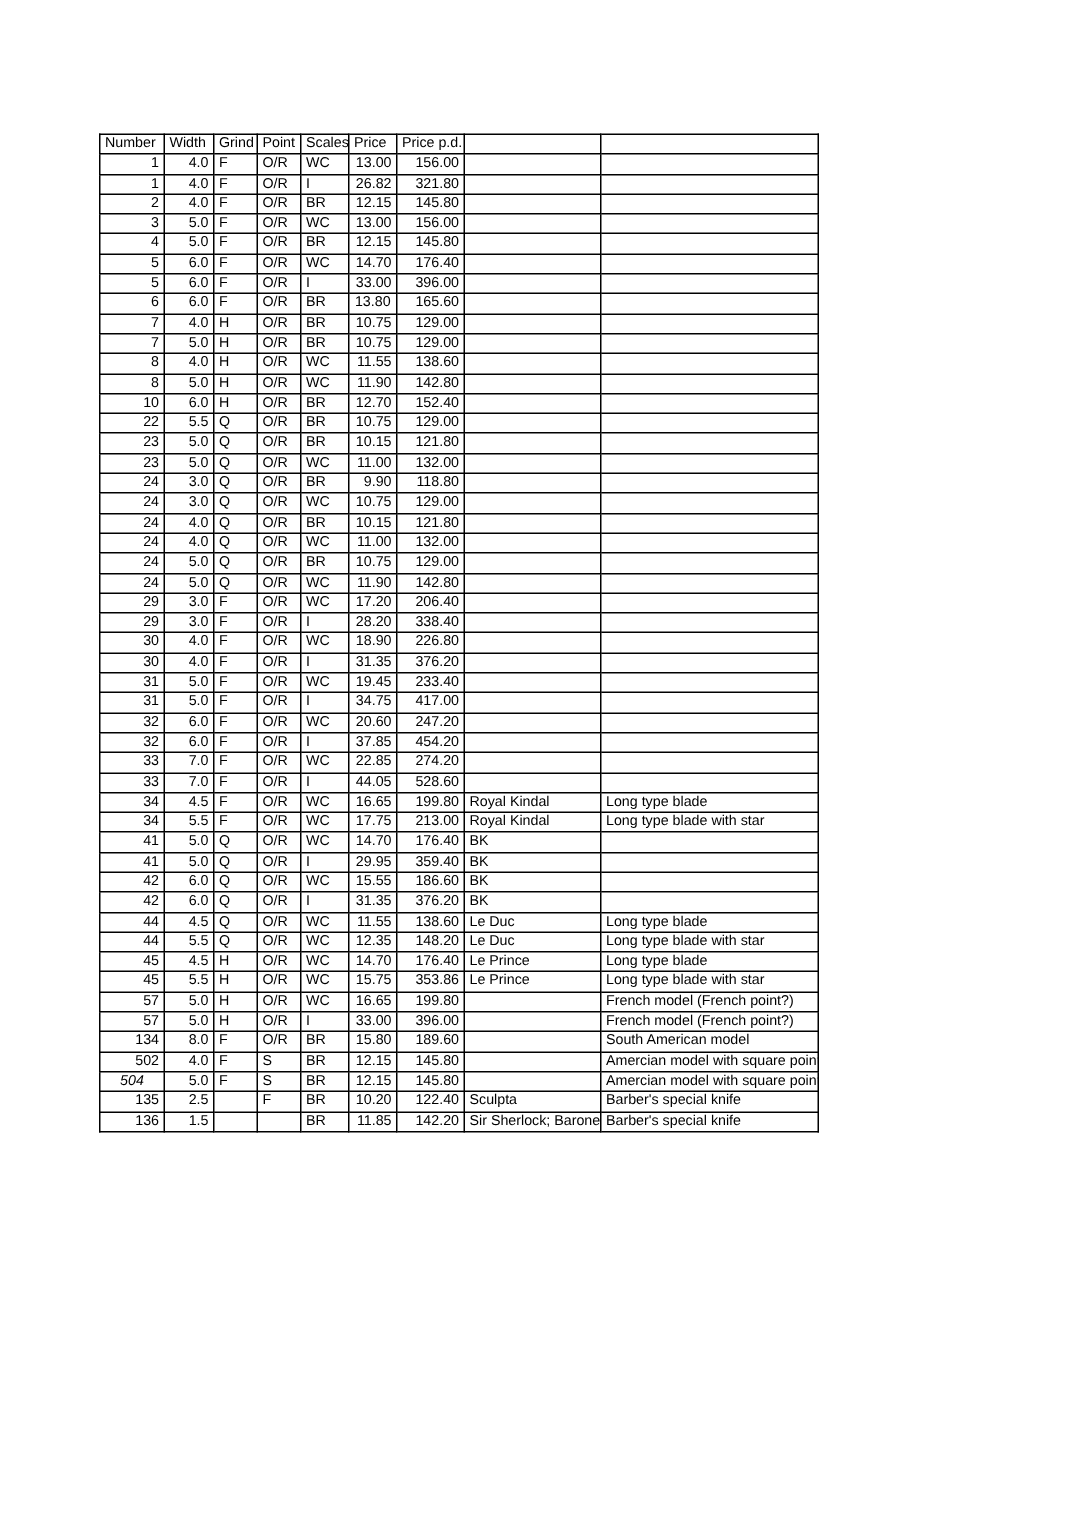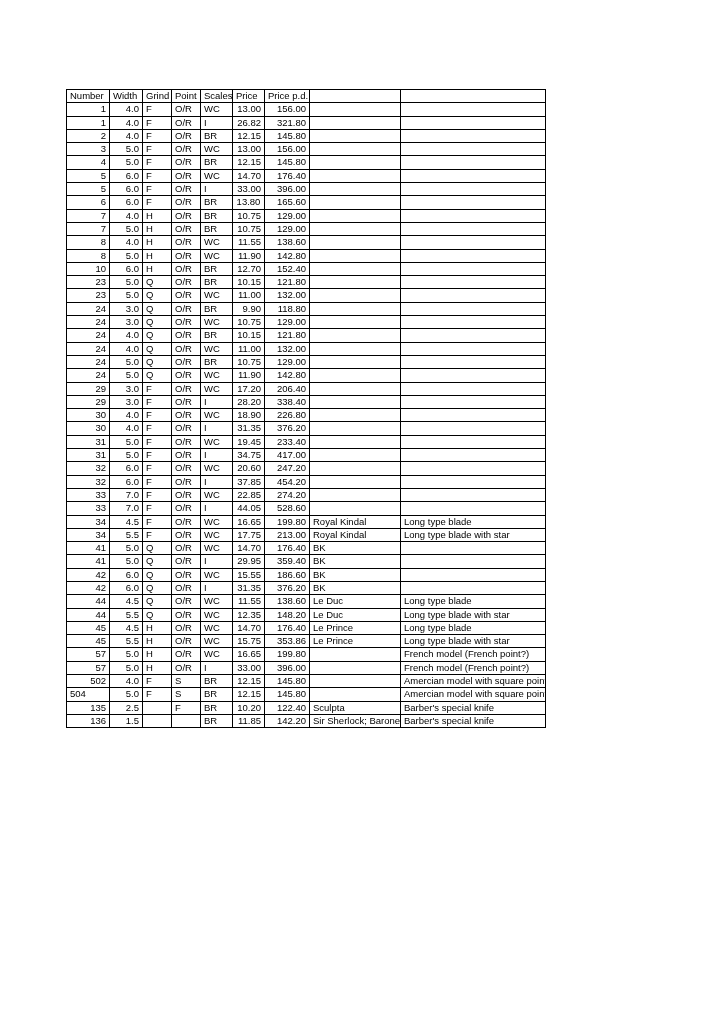--- a/index.html
+++ b/index.html
@@ -211,20 +211,31 @@
             <td style="text-align: right;">6.0</td>
             <td style="text-align: left;">H</td>
             <td style="text-align: left;">O/R</td>
             <td style="text-align: left;">BR</td>
             <td style="text-align: right;">12.70</td>
             <td style="text-align: right;">152.40</td>
             <td style="text-align: left;"></td>
             <td style="text-align: left;"></td>
           </tr>
           <tr>
+            <td style="text-align: right;">22</td>
+            <td style="text-align: right;">5.5</td>
+            <td style="text-align: left;">Q</td>
+            <td style="text-align: left;">O/R</td>
+            <td style="text-align: left;">BR</td>
+            <td style="text-align: right;">10.75</td>
+            <td style="text-align: right;">129.00</td>
+            <td style="text-align: left;"></td>
+            <td style="text-align: left;"></td>
+          </tr>
+          <tr>
             <td style="text-align: right;">23</td>
             <td style="text-align: right;">5.0</td>
             <td style="text-align: left;">Q</td>
             <td style="text-align: left;">O/R</td>
             <td style="text-align: left;">BR</td>
             <td style="text-align: right;">10.15</td>
             <td style="text-align: right;">121.80</td>
             <td style="text-align: left;"></td>
             <td style="text-align: left;"></td>
           </tr>
@@ -541,32 +552,43 @@
             <td style="text-align: right;">5.0</td>
             <td style="text-align: left;">H</td>
             <td style="text-align: left;">O/R</td>
             <td style="text-align: left;">I</td>
             <td style="text-align: right;">33.00</td>
             <td style="text-align: right;">396.00</td>
             <td style="text-align: left;"></td>
             <td style="text-align: left;">French model (French point?)</td>
           </tr>
           <tr>
+            <td style="text-align: right;">134</td>
+            <td style="text-align: right;">8.0</td>
+            <td style="text-align: left;">F</td>
+            <td style="text-align: left;">O/R</td>
+            <td style="text-align: left;">BR</td>
+            <td style="text-align: right;">15.80</td>
+            <td style="text-align: right;">189.60</td>
+            <td style="text-align: left;"></td>
+            <td style="text-align: left;">South American model</td>
+          </tr>
+          <tr>
             <td style="text-align: right;">502</td>
             <td style="text-align: right;">4.0</td>
             <td style="text-align: left;">F</td>
             <td style="text-align: left;">S</td>
             <td style="text-align: left;">BR</td>
             <td style="text-align: right;">12.15</td>
             <td style="text-align: right;">145.80</td>
             <td style="text-align: left;"></td>
             <td style="text-align: left;">Amercian model with square point</td>
           </tr>
           <tr>
-            <td style="text-align: left;">504</td>
+            <td style="text-align: center; font-style: italic;">504</td>
             <td style="text-align: right;">5.0</td>
             <td style="text-align: left;">F</td>
             <td style="text-align: left;">S</td>
             <td style="text-align: left;">BR</td>
             <td style="text-align: right;">12.15</td>
             <td style="text-align: right;">145.80</td>
             <td style="text-align: left;"></td>
             <td style="text-align: left;">Amercian model with square point</td>
           </tr>
           <tr>

